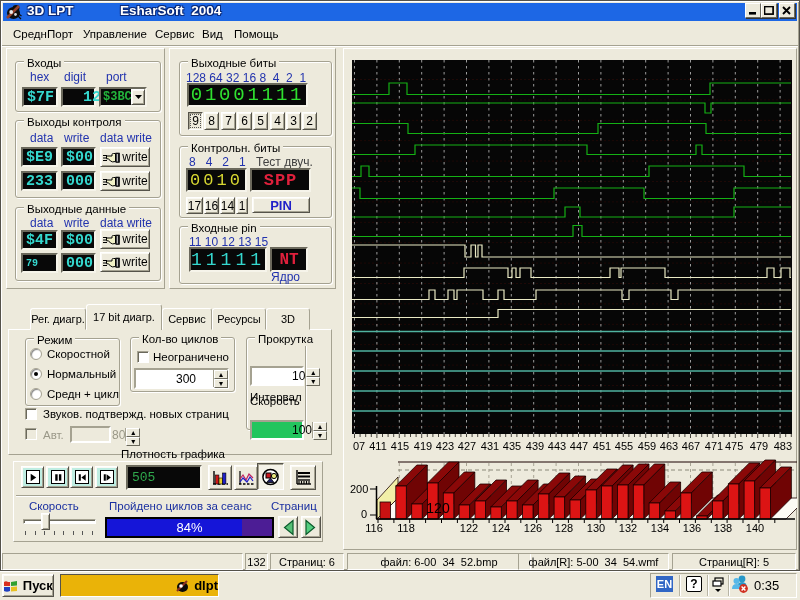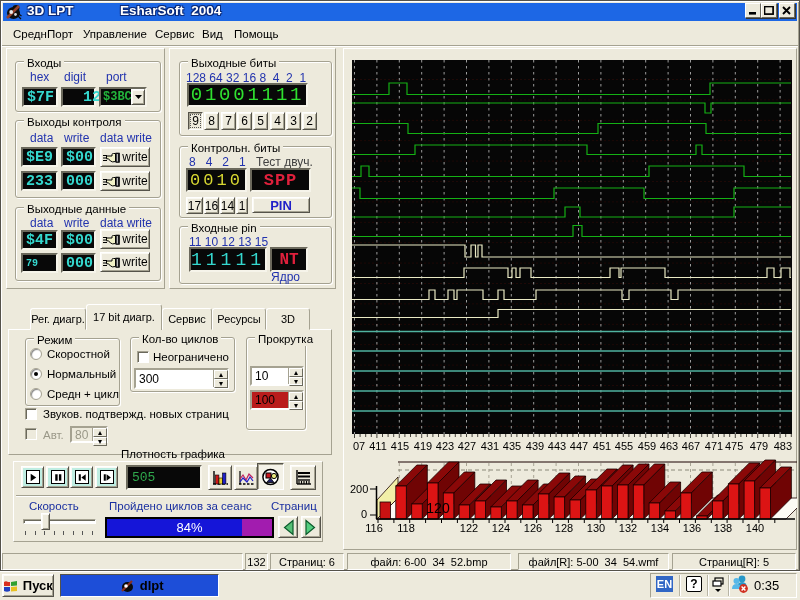--- a/index.html
+++ b/index.html
@@ -18,21 +18,21 @@
   box-shadow:inset 1px 1px 0 #fff, 1px 1px 0 #fff; }
 .grplbl { position:absolute; font-size:11.5px; color:#000; background:#EDEADC; padding:0 3px; line-height:13px; }
 .lbl { position:absolute; white-space:nowrap; }
 .lcd { position:absolute; background:#080808; border:2px solid; border-color:#6B695C #F6F4EA #F6F4EA #6B695C;
   display:flex; align-items:center; font-family:"Liberation Mono",monospace; font-weight:bold; white-space:nowrap; }
 .btn { position:absolute; background:#EDEADC; border:1px solid; border-color:#fff #55534a #55534a #fff;
   box-shadow:inset 1px 1px 0 #fbfaf4, inset -1px -1px 0 #A5A291;
   display:flex; align-items:center; justify-content:center; color:#000; }
 .btn.pressed { border-color:#55534a #fff #fff #55534a; box-shadow:inset 1px 1px 0 #A5A291; }
 .edit { position:absolute; border:2px solid; border-color:#A5A291 #fff #fff #A5A291; background:#fff;
-  display:flex; align-items:center; justify-content:space-between; }
+  display:flex; align-items:center; justify-content:space-between;padding-left:37px; }
 .spin { display:flex; flex-direction:column; background:#EDEADC; border-left:1px solid #A5A291; }
 .sp-a,.sp-b { flex:1; font-size:8px; line-height:7px; text-align:center; width:14px;
   border:1px solid; border-color:#fff #6B695C #6B695C #fff; color:#000; }
 .radio { position:absolute; width:12px; height:12px; border-radius:50%; background:#fff;
   border:1px solid #A5A291; box-shadow:inset 1px 1px 1px #888; display:flex; align-items:center; justify-content:center; }
 .rdot { width:4px; height:4px; border-radius:50%; background:#000; }
 .cbx { position:absolute; width:12px; height:12px; background:#fff; border:1px solid; border-color:#A5A291 #fff #fff #A5A291;
   box-shadow:inset 1px 1px 0 #6B695C; }
 .cbx.dis { background:#EDEADC; }
 .sbpan { position:absolute; top:553px; height:17px; border:1px solid; border-color:#A5A291 #fff #fff #A5A291;
@@ -235,21 +235,21 @@
 <div class="grplbl" style="left:255px;top:333px">Прокрутка</div>
 <div class="lbl" style="left:250px;top:351px;color:#000;font-size:11.5px;margin-top:40px;">Интервал</div>
 <div class="edit" style="left:250px;top:366px;width:54px;height:20px;background:#fff">
     <span style="font-size:12px;color:#000;padding-left:3px">10</span>
     <div class="spin" style="width:14px;height:16px">
       <div class="sp-a">▴</div>
       <div class="sp-b">▾</div>
     </div>
   </div>
 <div class="lbl" style="left:250px;top:395px;color:#000;font-size:11.5px;">Скорость</div>
-<div class="edit" style="left:250px;top:390px;width:54px;height:20px;background:#b91c1c">
+<div class="edit" style="left:250px;top:420px;width:54px;height:20px;background:#22c55e">
     <span style="font-size:12px;color:#000;padding-left:3px">100</span>
     <div class="spin" style="width:14px;height:16px">
       <div class="sp-a">▴</div>
       <div class="sp-b">▾</div>
     </div>
   </div>
 <div class="cbx" style="left:25px;top:408px"></div>
 <div class="lbl" style="left:43px;top:408px;color:#000;font-size:11.5px;">Звуков. подтвержд. новых страниц</div>
 <div class="cbx dis" style="left:25px;top:428px"></div>
 <div class="lbl" style="left:43px;top:429px;color:#9a9888;font-size:11.5px;">Авт.</div>
@@ -338,21 +338,21 @@
 <div class="abs" style="left:23px;top:519px;width:73px;height:5px;background:#fff;border:1px solid;border-color:#A5A291 #fff #fff #A5A291;box-shadow:inset 1px 1px 0 #6B695C"></div>
 <div class="btn" style="left:41px;top:513px;width:9px;height:17px"></div>
 <div class="abs" style="left:25px;top:531px;width:1px;height:4px;background:#555"></div>
 <div class="abs" style="left:35px;top:531px;width:1px;height:4px;background:#555"></div>
 <div class="abs" style="left:44px;top:531px;width:1px;height:4px;background:#555"></div>
 <div class="abs" style="left:54px;top:531px;width:1px;height:4px;background:#555"></div>
 <div class="abs" style="left:63px;top:531px;width:1px;height:4px;background:#555"></div>
 <div class="abs" style="left:73px;top:531px;width:1px;height:4px;background:#555"></div>
 <div class="abs" style="left:82px;top:531px;width:1px;height:4px;background:#555"></div>
 <div class="abs" style="left:92px;top:531px;width:1px;height:4px;background:#555"></div>
-<div class="abs" style="left:105px;top:517px;width:169px;height:21px;border:2px solid #000;background:#a21caf">
+<div class="abs" style="left:105px;top:517px;width:169px;height:21px;border:2px solid #000;background:#4c1d95">
     <div style="width:82%;height:100%;background:#1515D8"></div>
     <div style="position:absolute;left:0;top:1px;width:100%;text-align:center;color:#fff;font-size:13px">84%</div>
   </div>
 <div class="btn" style="left:278px;top:516px;width:20px;height:22px">
     <svg width="14" height="17">
       <path d="M12 1.5 L3.5 8.5 L12 15.5 Z" fill="#55BE75" stroke="#0A5A2A" stroke-width="1.2"></path>
     </svg>
   </div>
 <div class="btn" style="left:301px;top:516px;width:20px;height:22px">
     <svg width="14" height="17">
@@ -657,31 +657,31 @@
 <div class="lbl" style="left:552px;top:522px;width:24px;text-align:center;font-size:11px;color:#000">128</div>
 <div class="lbl" style="left:584px;top:522px;width:24px;text-align:center;font-size:11px;color:#000">130</div>
 <div class="lbl" style="left:616px;top:522px;width:24px;text-align:center;font-size:11px;color:#000">132</div>
 <div class="lbl" style="left:648px;top:522px;width:24px;text-align:center;font-size:11px;color:#000">134</div>
 <div class="lbl" style="left:680px;top:522px;width:24px;text-align:center;font-size:11px;color:#000">136</div>
 <div class="lbl" style="left:711px;top:522px;width:24px;text-align:center;font-size:11px;color:#000">138</div>
 <div class="lbl" style="left:743px;top:522px;width:24px;text-align:center;font-size:11px;color:#000">140</div>
 <div class="sbpan" style="left:2px;width:241px"></div>
 <div class="sbpan" style="left:245px;width:23px">132</div>
 <div class="sbpan" style="left:270px;width:74px">Страниц: 6</div>
-<div class="sbpan" style="left:347px;width:164px">файл: 6-00&nbsp; 34&nbsp; 52.bmp</div>
+<div class="sbpan" style="left:347px;width:184px">файл: 6-00&nbsp; 34&nbsp; 52.bmp</div>
 <div class="sbpan" style="left:518px;width:151px">файл[R]: 5-00&nbsp; 34&nbsp; 54.wmf</div>
 <div class="sbpan" style="left:672px;width:124px">Страниц[R]: 5</div>
 <div class="abs" style="left:0;top:571px;width:800px;height:29px;background:#EDEADC;border-top:1px solid #fff"></div>
 <div class="btn" style="left:2px;top:574px;width:52px;height:23px;font-weight:bold;font-size:13px"><svg width="16" height="14" viewBox="0 0 16 14">
       <path d="M1 3 Q3 1.5 5 3 L7 3 L7 7 L1 7 Z" fill="#D83020"></path>
       <path d="M8 3 L14 2 L14 6.5 L8 7 Z" fill="#30A030"></path>
       <path d="M1 8 L7 8 L7 12 Q4 13.5 1 12 Z" fill="#2040C0"></path>
       <path d="M8 8 L14 7.5 L14 12 L8 12.5 Z" fill="#E8C020"></path>
     </svg>&nbsp;Пуск</div>
-<div class="btn" style="left:60px;top:574px;width:159px;height:23px;justify-content:center;padding-left:5px;background:#1d4ed8;border-color:#55534a #fff #fff #55534a;box-shadow:none"><svg width="15" height="14" viewBox="0 0 15 14">
+<div class="btn" style="left:60px;top:574px;width:159px;height:23px;justify-content:flex-end;padding-left:5px;background:#eab308;border-color:#55534a #fff #fff #55534a;box-shadow:none"><svg width="15" height="14" viewBox="0 0 15 14">
       <ellipse cx="7.5" cy="8" rx="5.5" ry="5" fill="#0a0a0a"></ellipse>
       <path d="M2 12 L12 2" stroke="#8a3020" stroke-width="2.2"></path>
       <circle cx="6" cy="7" r="1.8" fill="#fff"></circle>
     </svg>&nbsp;<b style="font-size:13px">dlpt</b></div>
 <div class="abs" style="left:650px;top:573px;width:147px;height:25px;border:1px solid;border-color:#A5A291 #fff #fff #A5A291"></div>
 <div class="abs" style="left:656px;top:576px;width:17px;height:16px;background:#3166C5;color:#fff;font-size:11px;font-weight:bold;text-align:center;line-height:16px">EN</div>
 <div class="abs" style="left:686px;top:576px;width:16px;height:16px;background:#fff;border:1.5px solid #000;border-radius:2px;color:#000;font-size:12px;font-weight:bold;text-align:center;line-height:14px">?</div>
 <svg class="abs" style="left:712px;top:577px" width="13" height="15" viewBox="0 0 13 15">
     <rect x="3" y="1" width="8" height="6" fill="none" stroke="#000" stroke-width="1.2"></rect>
     <rect x="1" y="4" width="8" height="5" fill="#fff" stroke="#000" stroke-width="1.2"></rect>

